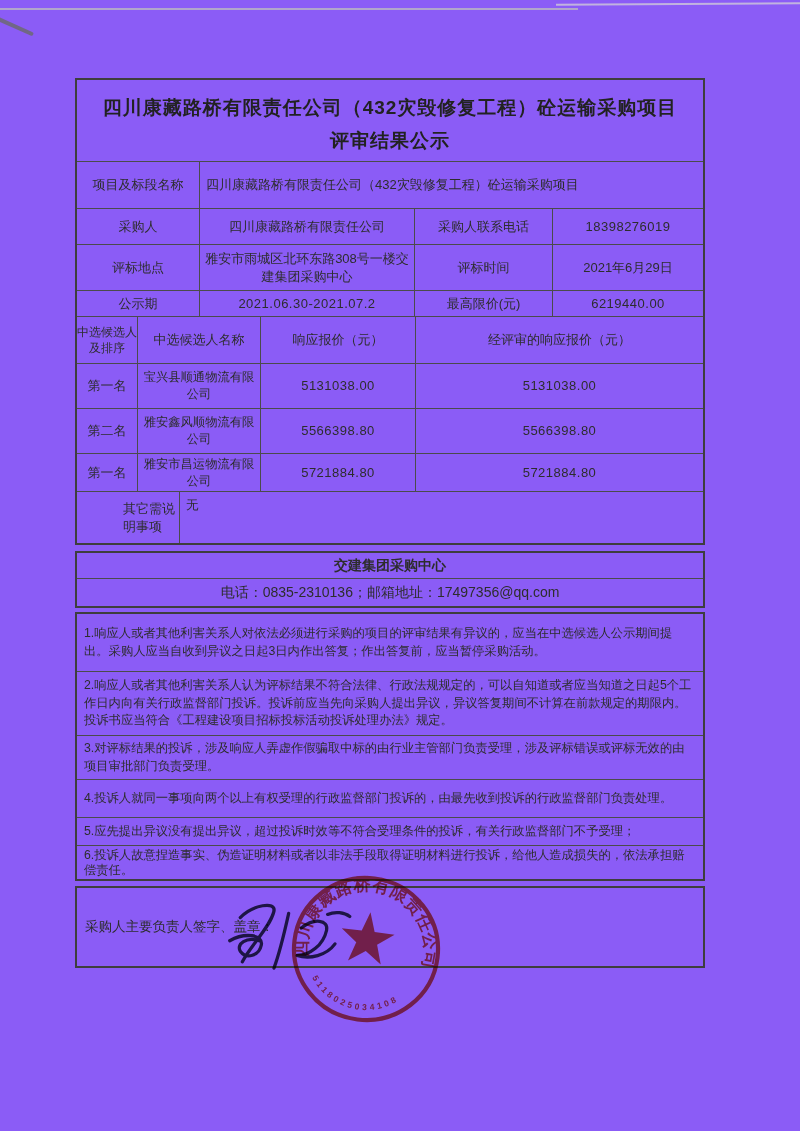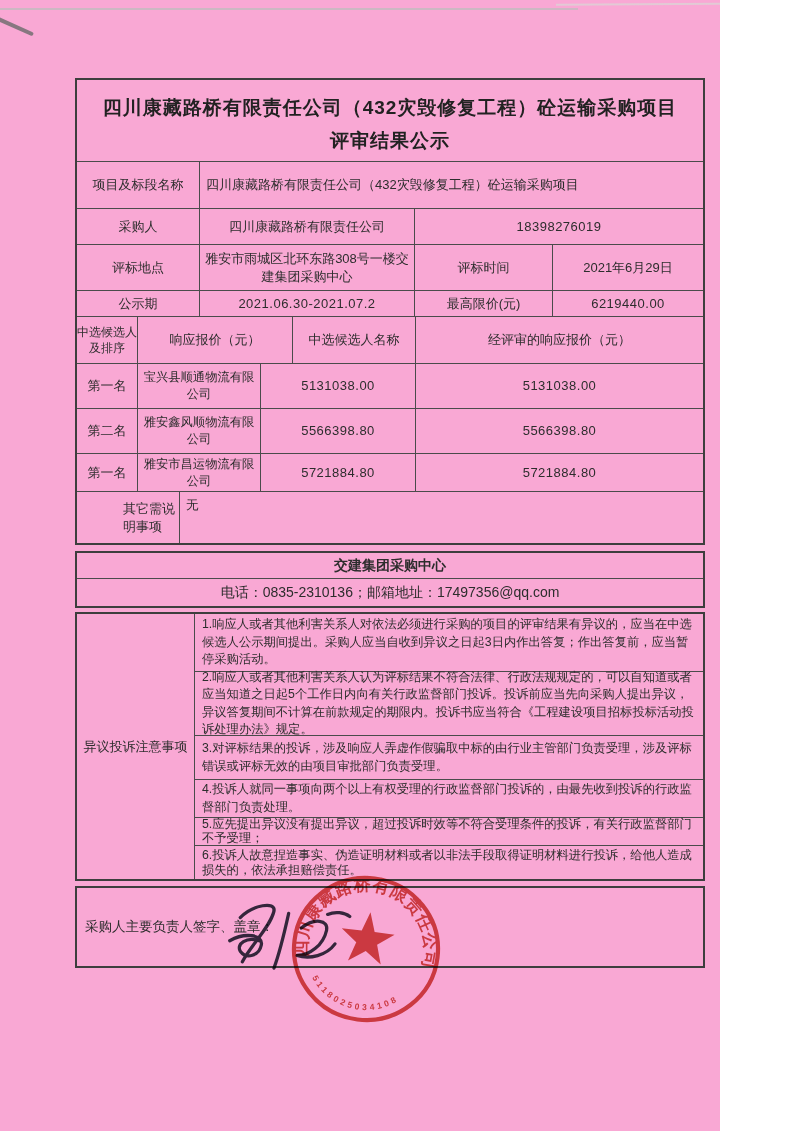--- a/index.html
+++ b/index.html
@@ -1,17 +1,17 @@
 <!DOCTYPE html>
 <html><head>
 <meta charset="utf-8">
 <style>
   html,body{margin:0;padding:0;background:#ffffff;}
   .page{
-    position:relative;width:720px;height:1131px;background:#f9a8d4;
+    position:relative;width:800px;height:1131px;background:#8b5cf6;
     font-family:"Liberation Sans","DejaVu Sans",sans-serif;color:#2d2d2d;overflow:hidden;
   }
   
   .scan-line-a{position:absolute;left:0;top:8px;width:578px;height:2px;background:#bdbdbd;opacity:.75;}
   .scan-line-b{position:absolute;left:556px;top:3px;width:244px;height:2px;background:#d8d8d6;opacity:.7;transform:rotate(-.4deg);}
   .scan-corner{position:absolute;left:-7px;top:24px;width:42px;height:4px;background:#6a6a6a;transform:rotate(24deg);border-radius:2px;opacity:.8;}
 
   .tblock{position:absolute;left:75px;width:630px;border:2px solid #3e3e3e;box-sizing:border-box;background:transparent;}
   .block-a{top:78px;height:467px;display:flex;flex-direction:column;}
   .row{display:flex;border-bottom:1px solid #4b4b4b;box-sizing:border-box;flex:0 0 auto;}
@@ -74,42 +74,43 @@
     </div>
 
     <div class="row h47">
       <div class="cell w1">项目及标段名称</div>
       <div class="cell rest left">四川康藏路桥有限责任公司（432灾毁修复工程）砼运输采购项目</div>
     </div>
 
     <div class="row h36">
       <div class="cell w1">采购人</div>
       <div class="cell w2">四川康藏路桥有限责任公司</div>
+      <div class="cell w3">采购人联系电话</div>
       <div class="cell rest num">18398276019</div>
     </div>
 
     <div class="row h46">
       <div class="cell w1">评标地点</div>
       <div class="cell w2">雅安市雨城区北环东路308号一楼交建集团采购中心</div>
       <div class="cell w3">评标时间</div>
       <div class="cell rest">2021年6月29日</div>
     </div>
 
     <div class="row h26">
       <div class="cell w1">公示期</div>
       <div class="cell w2 num">2021.06.30-2021.07.2</div>
       <div class="cell w3">最高限价(元)</div>
       <div class="cell rest num">6219440.00</div>
     </div>
 
     <div class="row h47">
       <div class="cell wa pre" style="font-size:12px;padding:2px 0;">中选候选人
 及排序</div>
+      <div class="cell wb" style="font-size:13px;">中选候选人名称</div>
       <div class="cell wc">响应报价（元）</div>
-      <div class="cell wb" style="font-size:13px;">中选候选人名称</div>
       <div class="cell rest">经评审的响应报价（元）</div>
     </div>
 
     <div class="row h45">
       <div class="cell wa">第一名</div>
       <div class="cell wb">宝兴县顺通物流有限公司</div>
       <div class="cell wc num">5131038.00</div>
       <div class="cell rest num">5131038.00</div>
     </div>
 
@@ -134,21 +135,20 @@
   </div>
 
   <div class="tblock block-b">
     <div class="sup-right">
       <div class="sup-top">交建集团采购中心</div>
       <div class="sup-bot">电话：0835-2310136；邮箱地址：17497356@qq.com</div>
     </div>
   </div>
 
   <div class="tblock block-c">
-    <div class="cell wlab">异议投诉注意事项</div>
     <div class="obj-right">
       <div class="note n1">1.响应人或者其他利害关系人对依法必须进行采购的项目的评审结果有异议的，应当在中选候选人公示期间提出。采购人应当自收到异议之日起3日内作出答复；作出答复前，应当暂停采购活动。</div>
       <div class="note n2">2.响应人或者其他利害关系人认为评标结果不符合法律、行政法规规定的，可以自知道或者应当知道之日起5个工作日内向有关行政监督部门投诉。投诉前应当先向采购人提出异议，异议答复期间不计算在前款规定的期限内。投诉书应当符合《工程建设项目招标投标活动投诉处理办法》规定。</div>
       <div class="note n3">3.对评标结果的投诉，涉及响应人弄虚作假骗取中标的由行业主管部门负责受理，涉及评标错误或评标无效的由项目审批部门负责受理。</div>
       <div class="note n4">4.投诉人就同一事项向两个以上有权受理的行政监督部门投诉的，由最先收到投诉的行政监督部门负责处理。</div>
       <div class="note n5">5.应先提出异议没有提出异议，超过投诉时效等不符合受理条件的投诉，有关行政监督部门不予受理；</div>
       <div class="note n6">6.投诉人故意捏造事实、伪造证明材料或者以非法手段取得证明材料进行投诉，给他人造成损失的，依法承担赔偿责任。</div>
     </div>
   </div>
 

